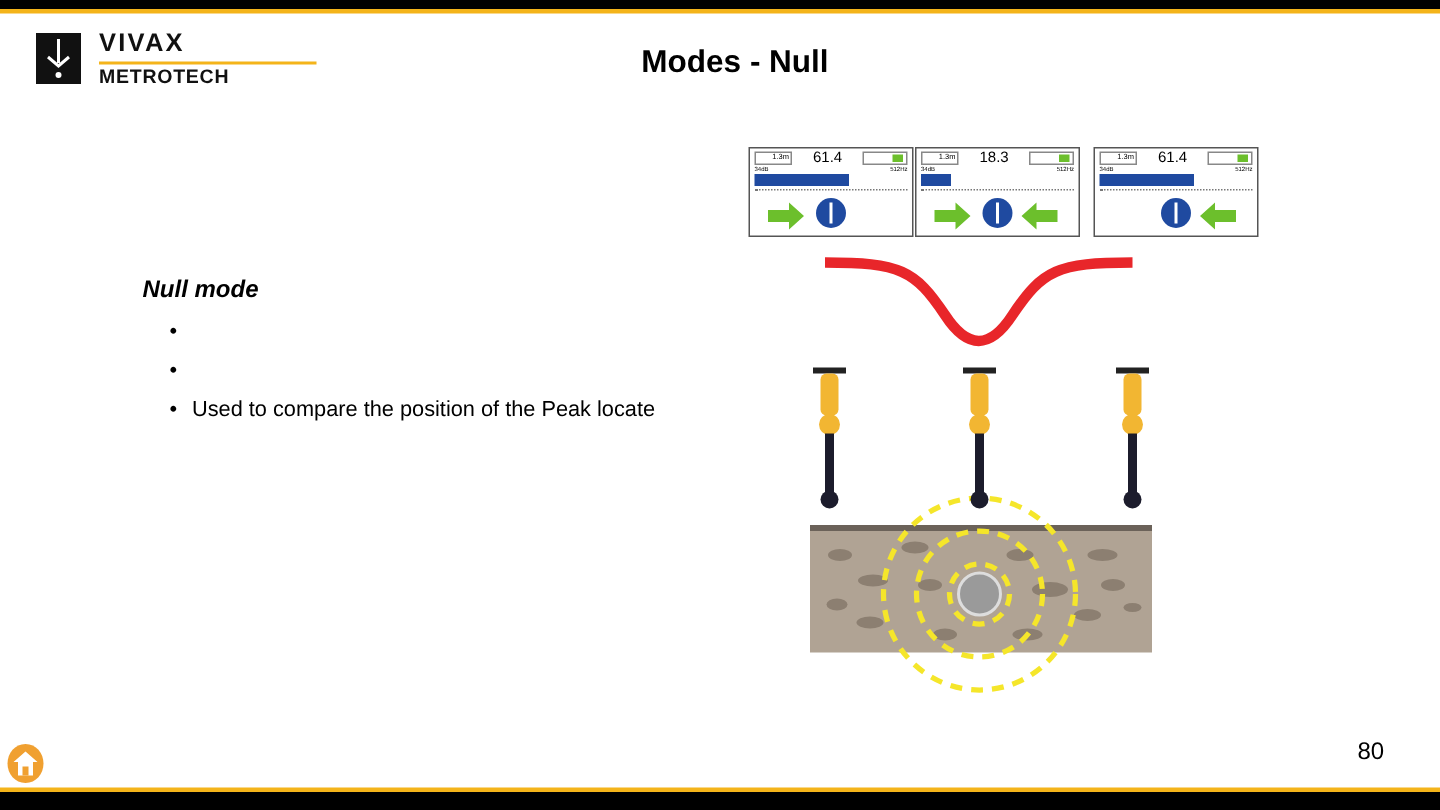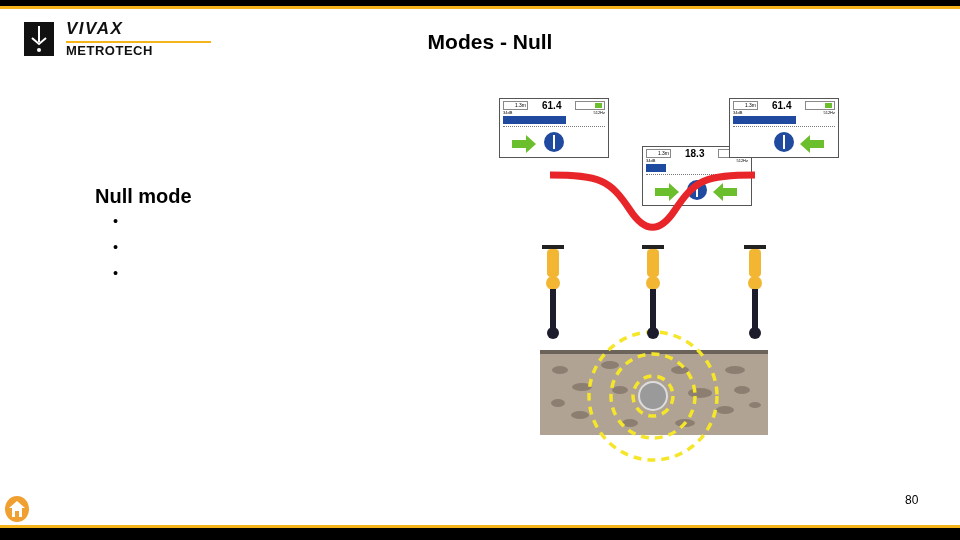--- a/index.html
+++ b/index.html
@@ -3,42 +3,42 @@
 <meta charset="utf-8">
 <style>
   html,body{margin:0;padding:0;}
   body{width:960px;height:540px;position:relative;overflow:hidden;background:#fff;font-family:"Liberation Sans",sans-serif;color:#000;}
   .topbar{position:absolute;left:0;top:0;width:960px;height:6px;background:#000;}
   .topline{position:absolute;left:0;top:6px;width:960px;height:3px;background:#f4b41a;}
   .botline{position:absolute;left:0;top:525px;width:960px;height:3px;background:#f4b41a;}
   .botbar{position:absolute;left:0;top:528px;width:960px;height:12px;background:#000;}
   .logo{position:absolute;left:24px;top:22px;width:195px;height:38px;}
   .logo .mark{position:absolute;left:0;top:0;width:30px;height:34px;background:#111;}
-  .logo .w1{position:absolute;left:42px;top:-3px;font-weight:bold;font-size:17px;letter-spacing:1.5px;color:#111;font-style:italic;}
+  .logo .w1{position:absolute;left:42px;top:-3px;font-weight:bold;font-size:17px;letter-spacing:1.5px;color:#111;}
   .logo .rule{position:absolute;left:42px;top:19px;width:145px;height:2px;background:#f4b41a;}
   .logo .w2{position:absolute;left:42px;top:21px;font-weight:bold;font-size:13px;letter-spacing:0.5px;color:#111;}
   .title{position:absolute;left:0;top:30px;width:980px;text-align:center;font-weight:bold;font-size:21px;color:#000;}
-  .heading{position:absolute;left:95px;top:185px;font-weight:bold;font-size:20px;}
+  .heading{position:absolute;left:95px;top:185px;font-weight:bold;font-size:16px;font-style:italic;}
   ul.bullets{position:absolute;left:113px;top:208px;margin:0;padding:0;list-style:none;font-size:14.5px;}
   ul.bullets li{height:26px;line-height:26px;position:relative;padding-left:15px;}
   ul.bullets li .dot{position:absolute;left:0;top:0;}
   .screen{position:absolute;top:98px;width:108px;height:58px;border:1.5px solid #555;background:#fff;}
   .screen .top{position:absolute;left:3px;top:2px;width:22px;height:7px;border:1px solid #888;font-size:5px;text-align:right;line-height:7px;padding-right:1px;}
-  .screen .val{position:absolute;left:42px;top:1px;font-weight:bold;font-size:10px;text-align:center;}
+  .screen .val{position:absolute;left:42px;top:1px;font-weight:normal;font-size:10px;text-align:center;}
   .screen .stat{position:absolute;right:3px;top:2px;width:28px;height:7px;border:1px solid #888;}
   .screen .stat i{position:absolute;right:2px;top:1px;width:7px;height:5px;background:#6cbf2c;}
   .screen .db{position:absolute;left:3px;top:11px;font-size:4px;}
   .screen .hz{position:absolute;right:3px;top:11px;font-size:4px;}
   .screen .bar{position:absolute;left:3px;top:17px;height:8px;background:#1f4aa0;}
   .screen .tick{position:absolute;left:3px;top:27px;width:102px;height:4px;border-top:1px dotted #777;}
   .screen .needle{position:absolute;top:33px;width:20px;height:20px;border-radius:50%;background:#1f4aa0;}
   .screen .needle::after{content:"";position:absolute;left:9px;top:3px;width:2px;height:14px;background:#fff;}
   .arr{position:absolute;top:38px;width:0;height:0;}
   .home{position:absolute;left:4px;top:495px;width:26px;height:28px;}
-  .pagenum{position:absolute;left:905px;top:493px;font-size:12px;}
+  .pagenum{position:absolute;left:905px;top:493px;font-size:16px;}
 </style>
 </head>
 <body>
 
 <div class="topbar"></div>
 <div class="topline"></div>
 
 <div class="logo">
   <div class="mark">
     <svg width="30" height="34" viewBox="0 0 30 34">
@@ -51,40 +51,40 @@
   <div class="rule"></div>
   <span class="w2">METROTECH</span>
 </div>
 
 <div class="title">Modes - Null</div>
 
 <div class="heading">Null mode</div>
 <ul class="bullets">
   <li><span class="dot">•</span></li>
   <li><span class="dot">•</span></li>
-  <li><span class="dot">•</span></li>
+  <li><span class="dot">•</span><span>Used to compare the position of the Peak locate</span></li>
 </ul>
 
 <div class="screen" style="left:499px;">
   <div class="top">1.3m</div>
   <div class="val">61.4</div>
   <div class="stat">
       <i></i>
     </div>
   <div class="db">34dB</div>
   <div class="hz">512Hz</div>
   <div class="bar" style="width: 63px;"></div>
   <div class="tick"></div>
   <svg class="arr" style="left:12px;top:36px;width:26px;height:18px;overflow:visible;">
       <polygon points="0,5 14,5 14,0 24,9 14,18 14,13 0,13" fill="#6cbf2c"></polygon>
     </svg>
   <div class="needle" style="left:44px;"></div>
 </div>
 
-<div class="screen" style="left:642px;margin-top:48px;">
+<div class="screen" style="left:610px;">
   <div class="top">1.3m</div>
   <div class="val">18.3</div>
   <div class="stat">
       <i></i>
     </div>
   <div class="db">34dB</div>
   <div class="hz">512Hz</div>
   <div class="bar" style="width: 20px;"></div>
   <div class="tick"></div>
   <svg class="arr" style="left:12px;top:36px;width:26px;height:18px;overflow:visible;">

